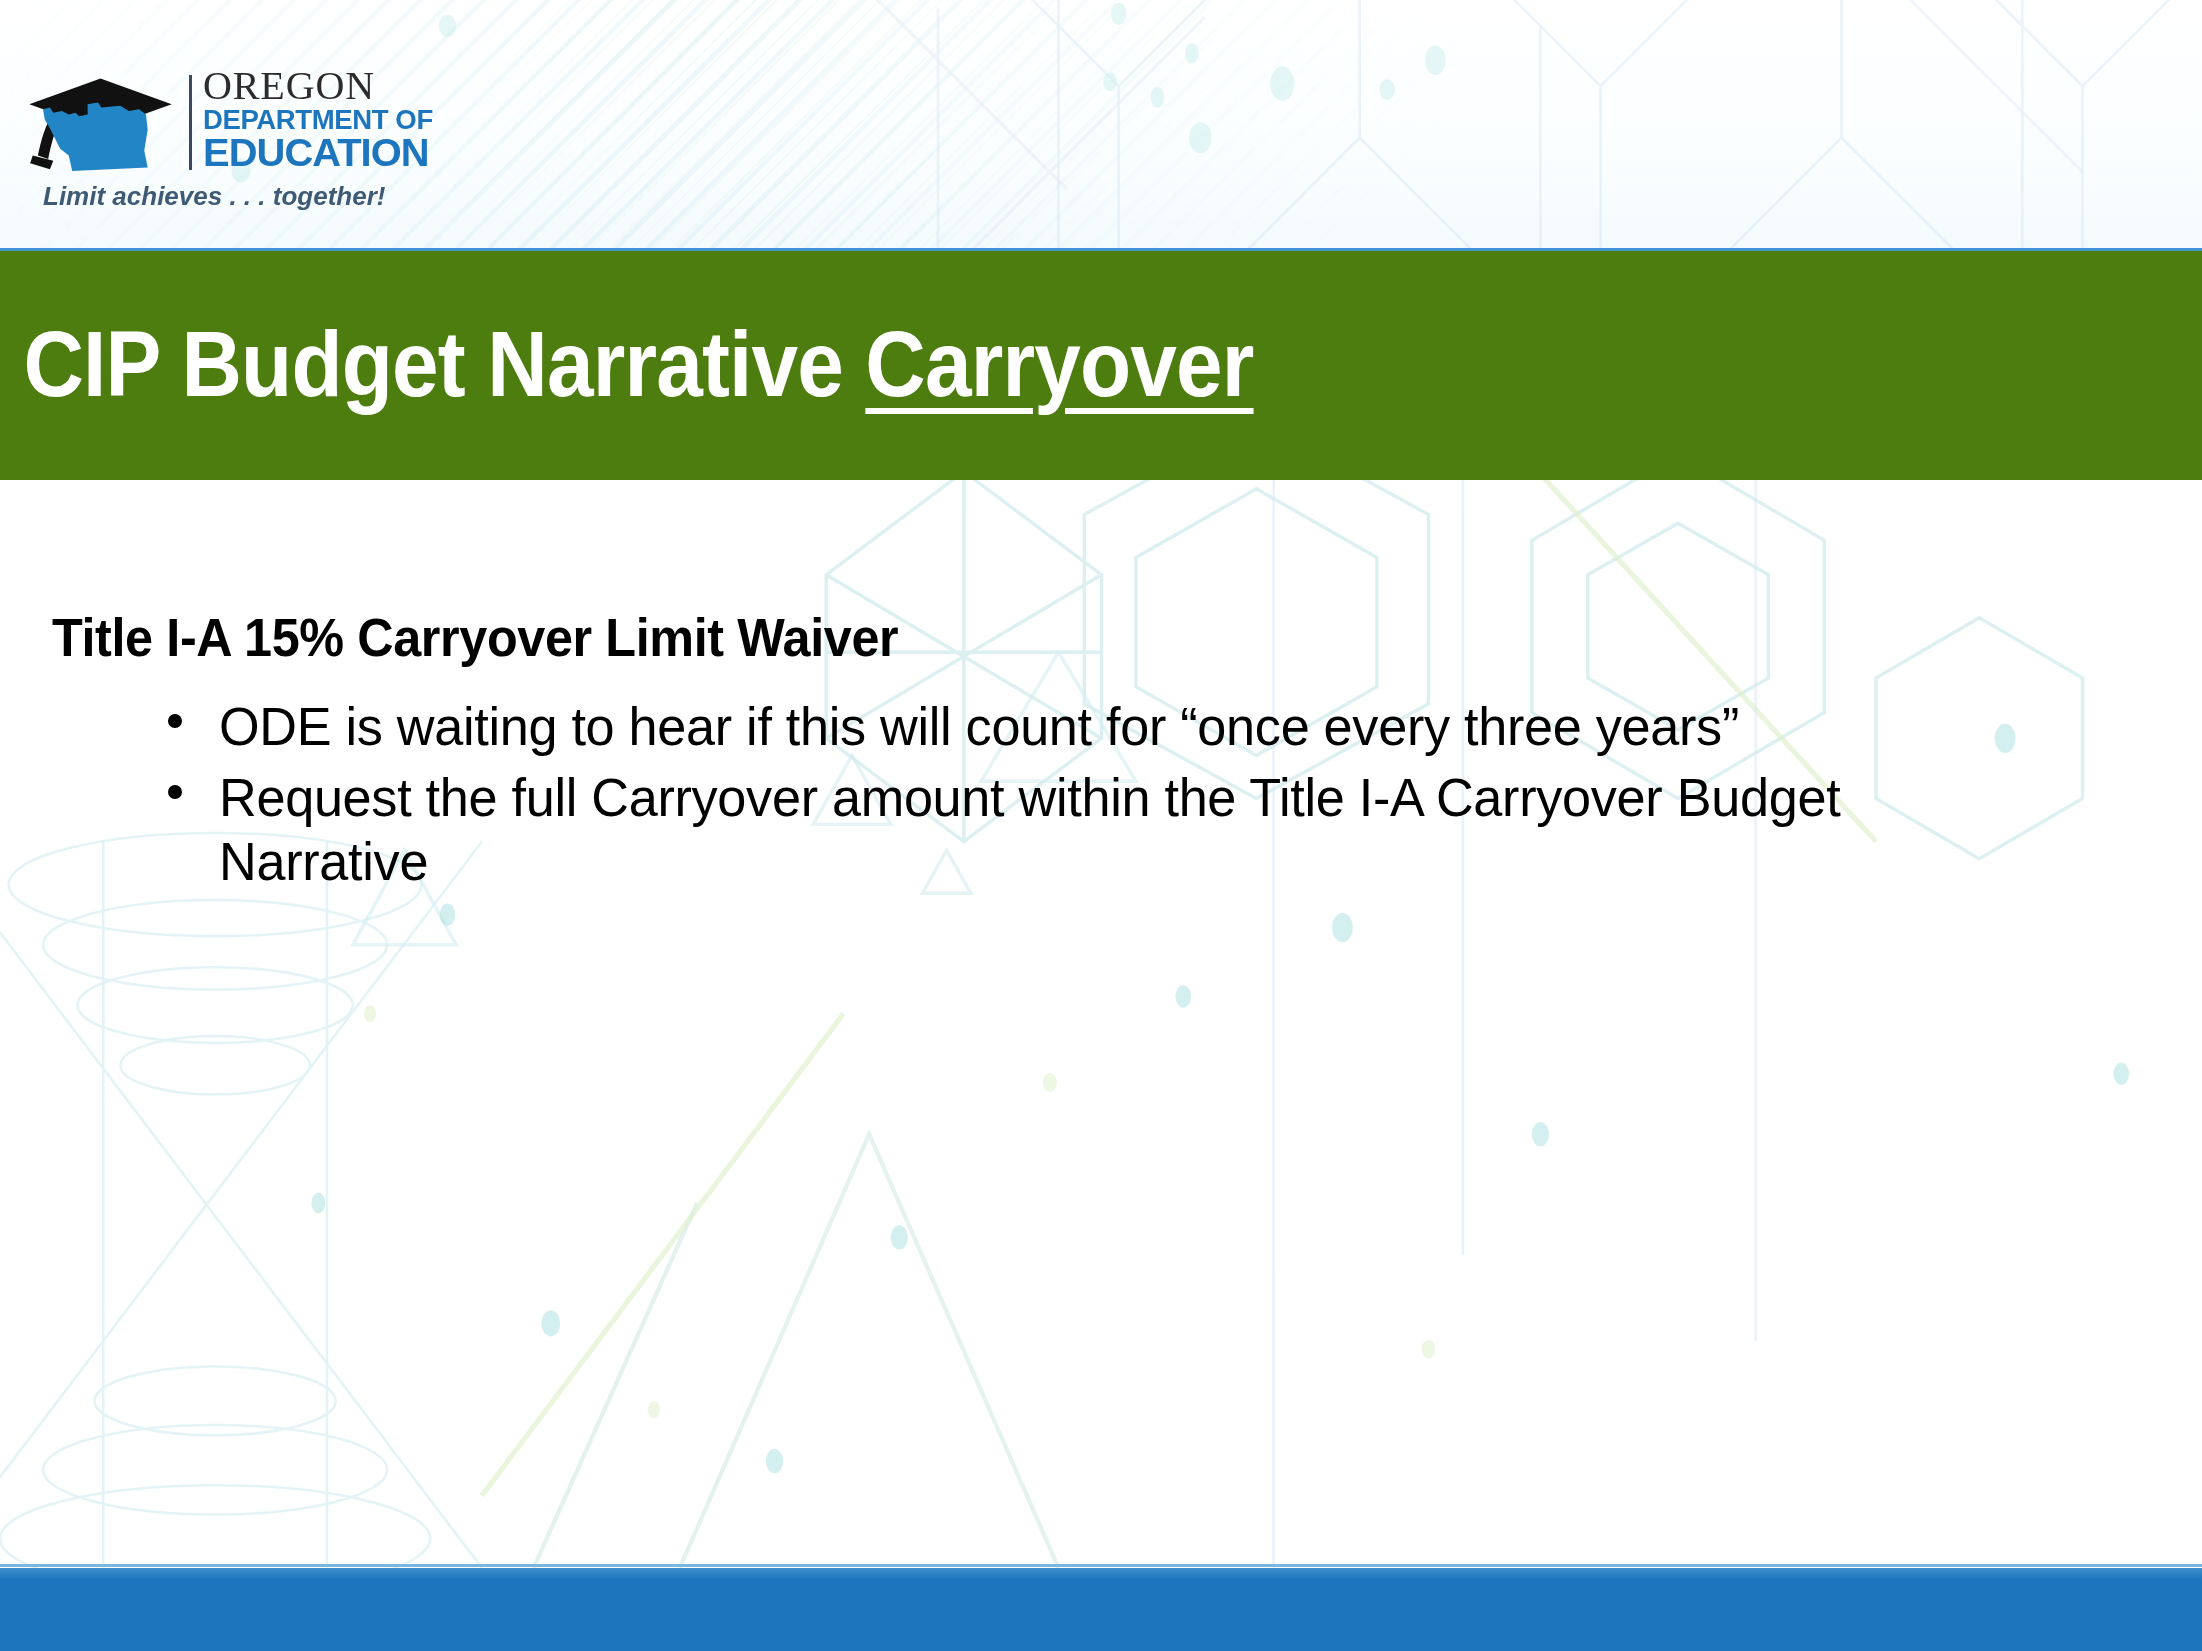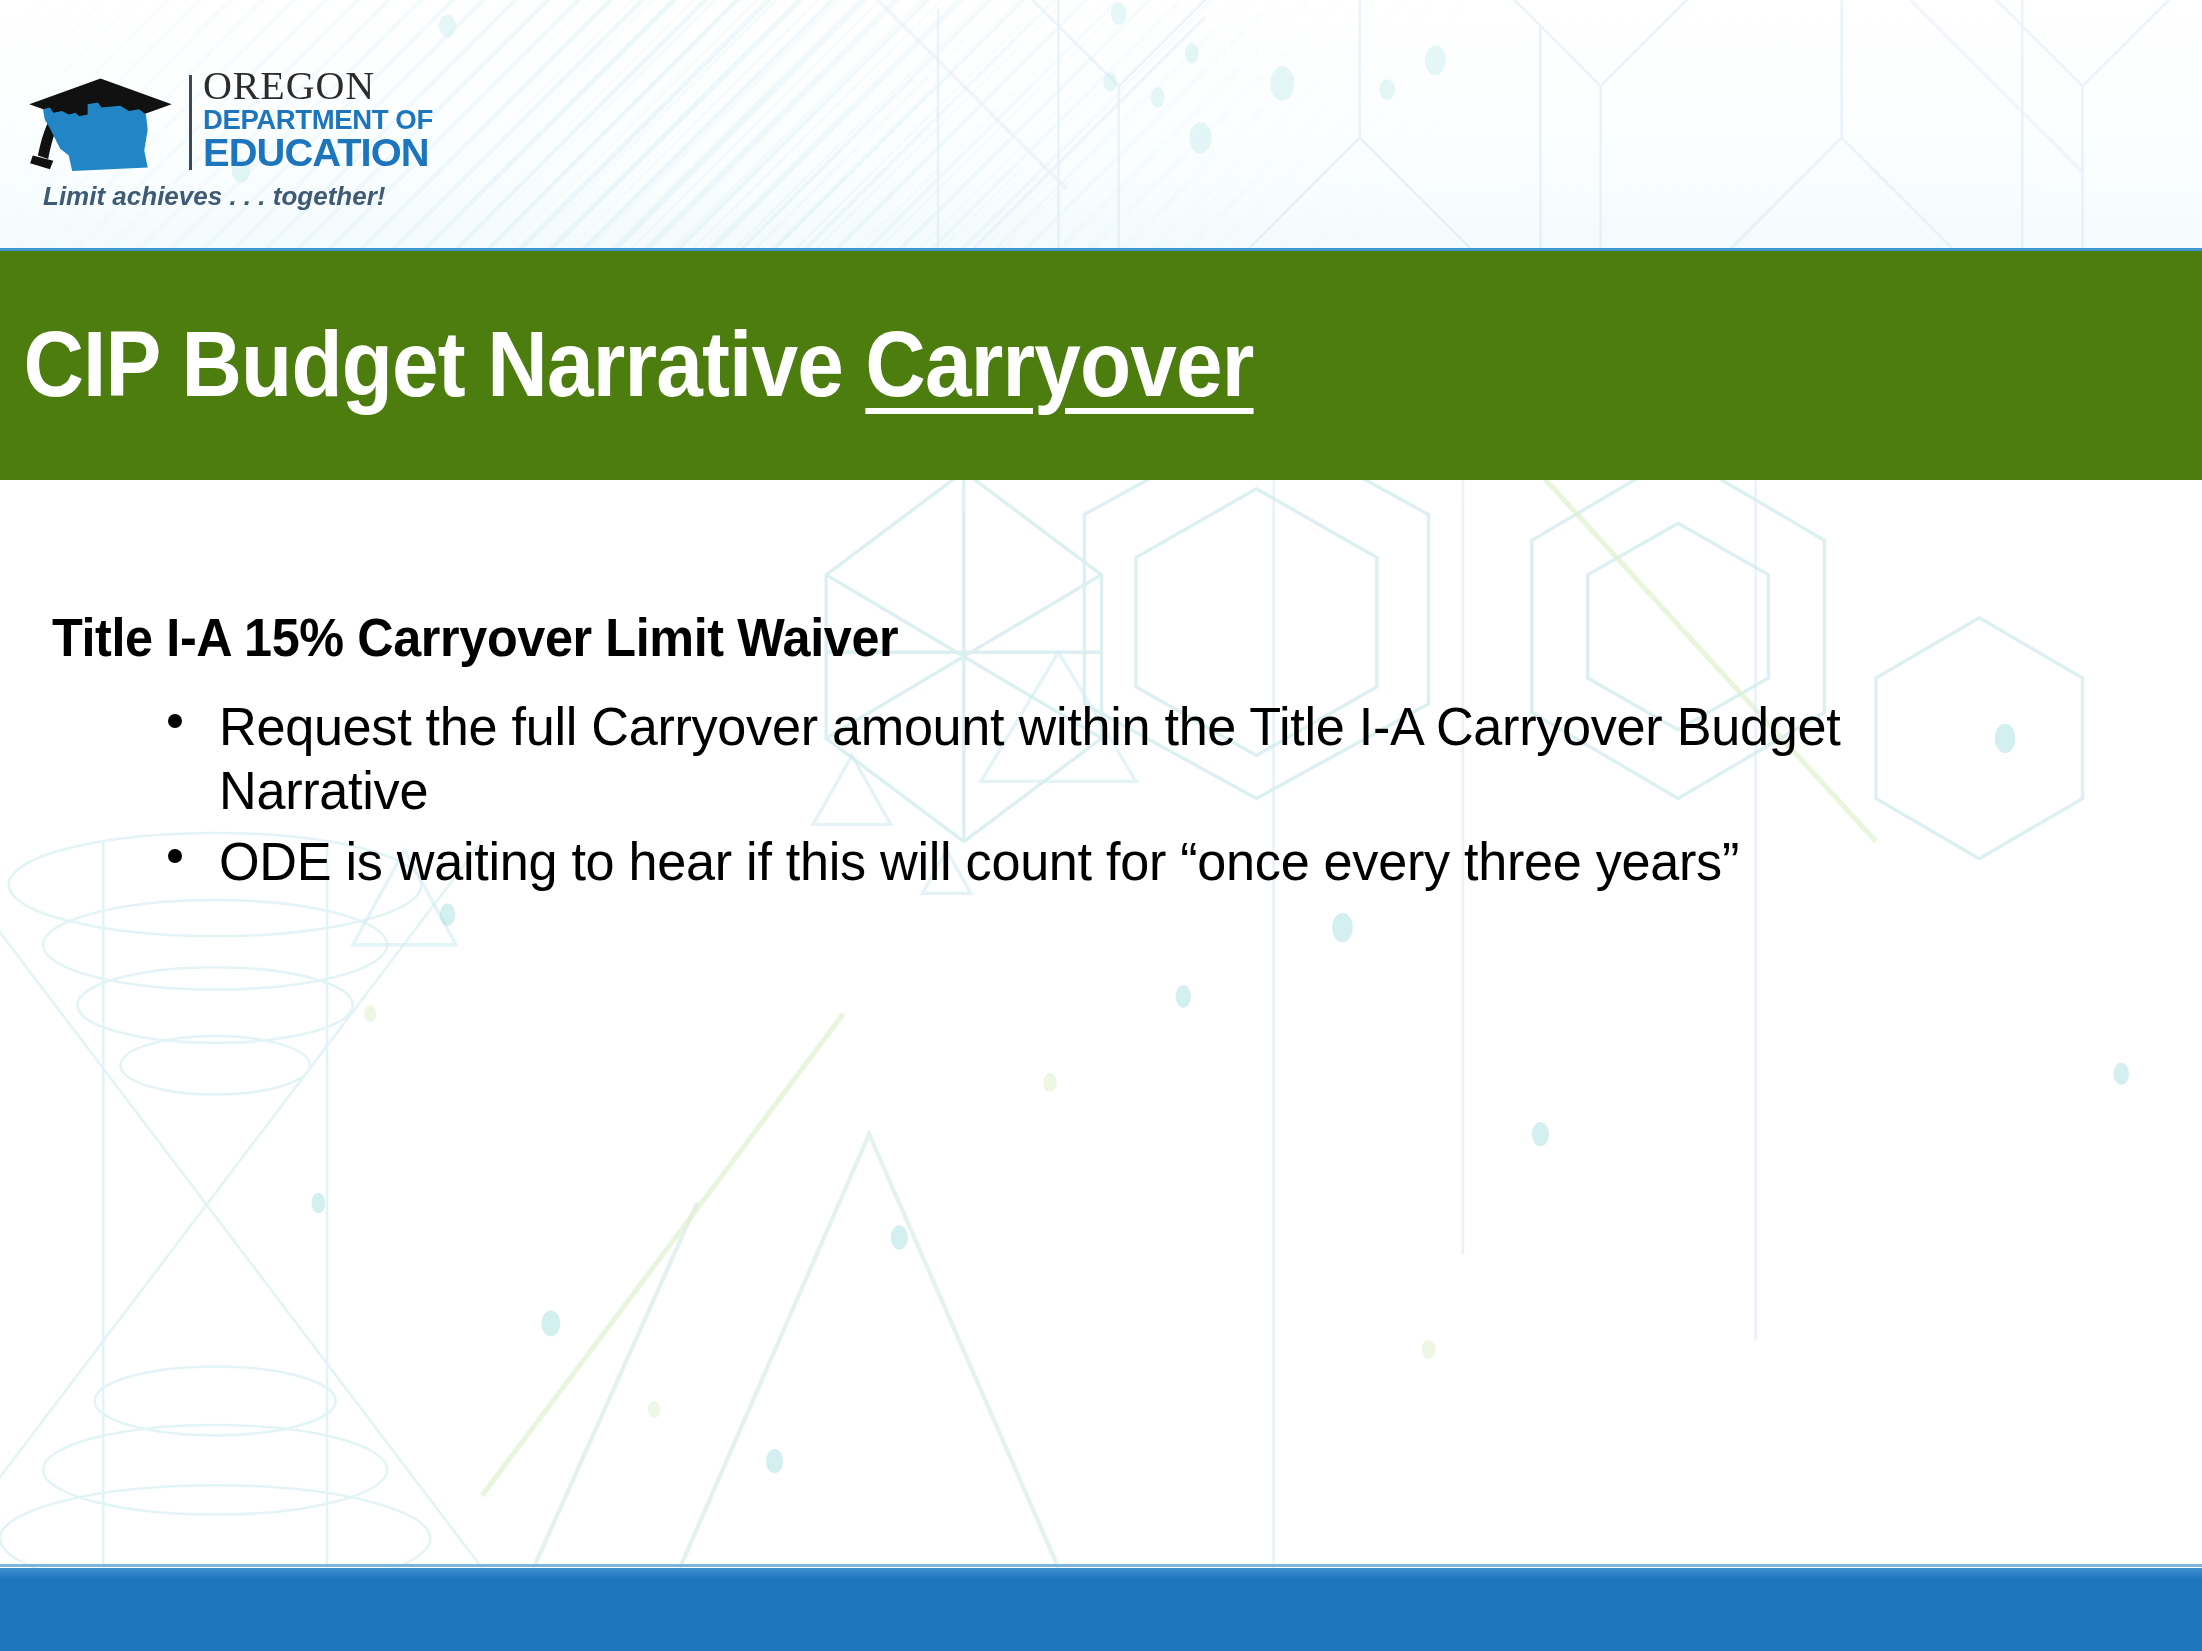--- a/index.html
+++ b/index.html
@@ -411,25 +411,25 @@
         </g>
       </svg>
     </div>
 
     <div class="content">
       <h2 class="section-heading">Title I-A 15% Carryover Limit Waiver</h2>
 
       <ul class="bullets">
         <li class="bullet-item">
           <span class="dot"></span>
-          <span class="bullet-text">Request the full Carryover amount within the Title I-A Carryover Budget Narrative</span>
+          <span class="bullet-text">ODE is waiting to hear if this will count for “once every three years”</span>
         </li>
         <li class="bullet-item">
           <span class="dot"></span>
-          <span class="bullet-text">ODE is waiting to hear if this will count for “once every three years”</span>
+          <span class="bullet-text">Request the full Carryover amount within the Title I-A Carryover Budget Narrative</span>
         </li>
       </ul>
     </div>
   </div>
 
   <div class="footer-hairline"></div>
   <div class="footer-bar"></div>
 
 </div>
 

